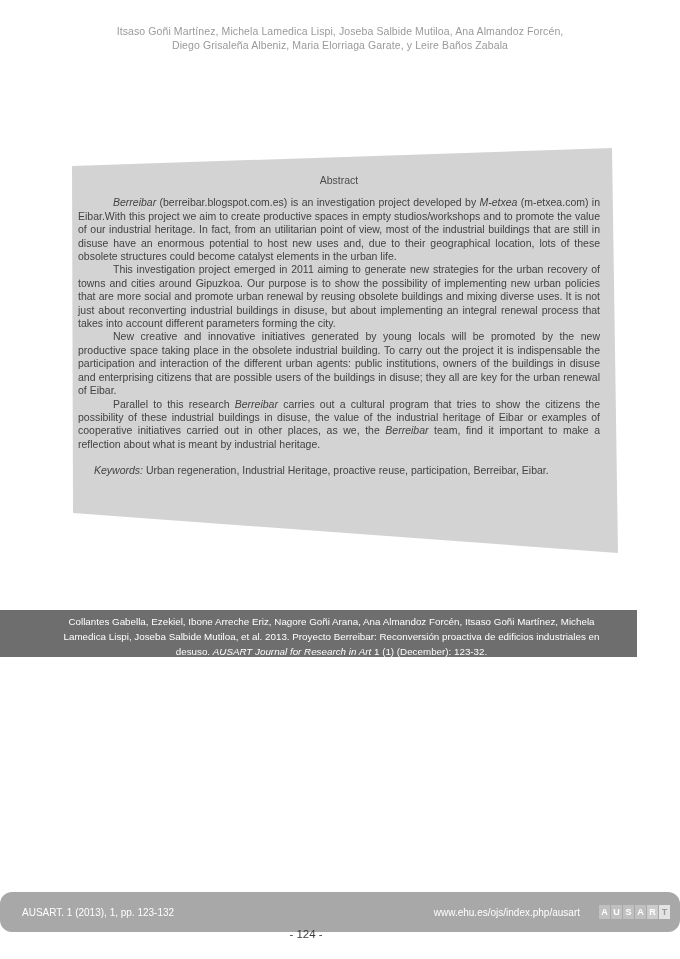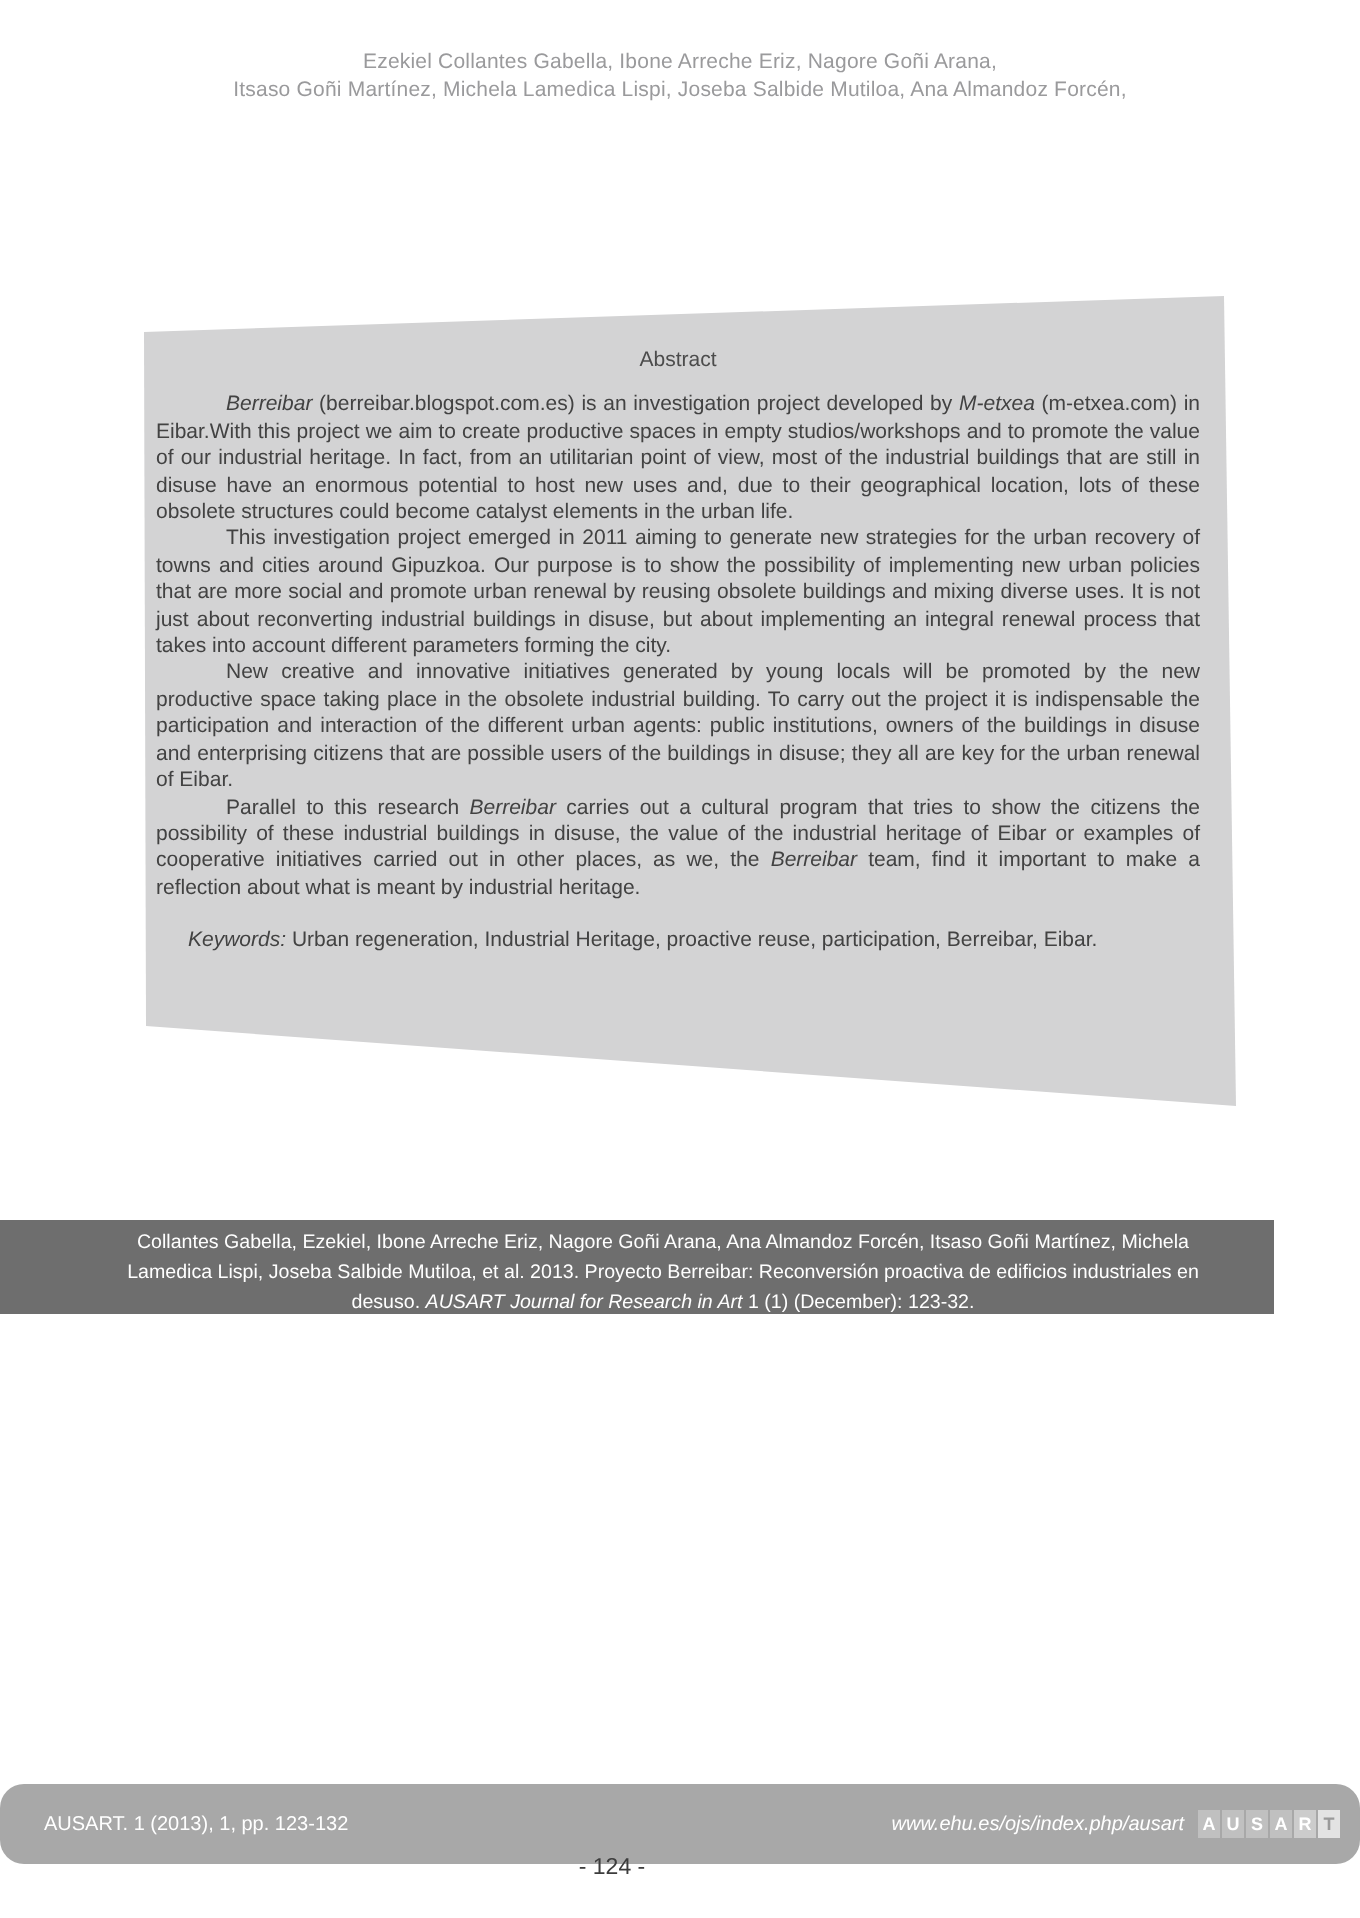--- a/index.html
+++ b/index.html
@@ -40,42 +40,42 @@
   
   .footer-bar{
     position:absolute;left:0;top:892px;width:680px;height:40px;
     background:var(--footer_bar,#a8a8a8);
     color:#ffffff;font-size:10px;
     display:flex;align-items:center;box-sizing:border-box;
     padding:0 10px 0 22px;
     border-radius:12px;
   }
   .footer-spacer{flex:1;}
-  .footer-url{margin-right:6px;font-style:italic;}
+  .footer-url{margin-right:18px;}
   .ausart-logo{display:flex;align-items:center;height:16px;}
   .logo-tile{
     width:11px;height:14px;margin-left:1px;
     display:flex;align-items:center;justify-content:center;
     background:rgba(255,255,255,0.28);
     color:#ffffff;font-weight:bold;font-size:9px;
   }
   .logo-tile.t4{background:rgba(255,255,255,0.42);}
   .logo-tile.t5{background:rgba(255,255,255,0.68);color:#9a9a9a;}
   
   .page-number{
     position:absolute;left:0;top:928px;width:612px;
     text-align:center;color:#3d3d3d;font-size:11.5px;
   }
 </style>
 </head>
 <body>
 
 <div class="authors">
-  <div>Ezekiel Collantes Gabella, Ibone Arreche Eriz, Nagore Goñi Arana,</div>
   <div>Itsaso Goñi Martínez, Michela Lamedica Lispi, Joseba Salbide Mutiloa, Ana Almandoz Forcén,</div>
+  <div>Diego Grisaleña Albeniz, Maria Elorriaga Garate, y Leire Baños Zabala</div>
 </div>
 
 <div class="abstract-shape">
   <div class="abstract-text">
     <h2 class="abstract-title">Abstract</h2>
     <p><span class="it">Berreibar</span><span> (berreibar.blogspot.com.es) is an investigation project developed by </span><span class="it">M-etxea</span><span> (m-etxea.com) in Eibar.With this project we aim to create productive spaces in empty studios/workshops and to promote the value of our industrial heritage. In fact, from an utilitarian point of view, most of the industrial buildings that are still in disuse have an enormous potential to host new uses and, due to their geographical location, lots of these obsolete structures could become catalyst elements in the urban life.</span></p>
     <p><span>This investigation project emerged in 2011 aiming to generate new strategies for the urban recovery of towns and cities around Gipuzkoa.  Our purpose is to show the possibility of implementing new urban policies that are more social and promote urban renewal by reusing obsolete buildings and mixing diverse uses. It is not just about reconverting industrial buildings in disuse, but about implementing an integral renewal process that takes into account different parameters forming the city.</span></p>
     <p><span>New creative and innovative initiatives generated by young locals will be promoted by the new productive space taking place in the obsolete industrial building. To carry out the project it is indispensable the participation and interaction of the different urban agents: public institutions, owners of the buildings in disuse and enterprising citizens that are possible users of the buildings in disuse; they all are key for the urban renewal of Eibar.</span></p>
     <p><span>Parallel to this research </span><span class="it">Berreibar</span><span> carries out a cultural program that tries to show the citizens the possibility of these industrial buildings in disuse, the value of the industrial heritage of Eibar or examples of cooperative initiatives carried out in other places, as we, the </span><span class="it">Berreibar</span><span> team, find it important to make a reflection about what is meant by industrial heritage.</span></p>
     <p class="keywords"><span class="it">Keywords:</span><span> Urban regeneration, Industrial Heritage, proactive reuse, participation, Berreibar, Eibar.</span></p>

